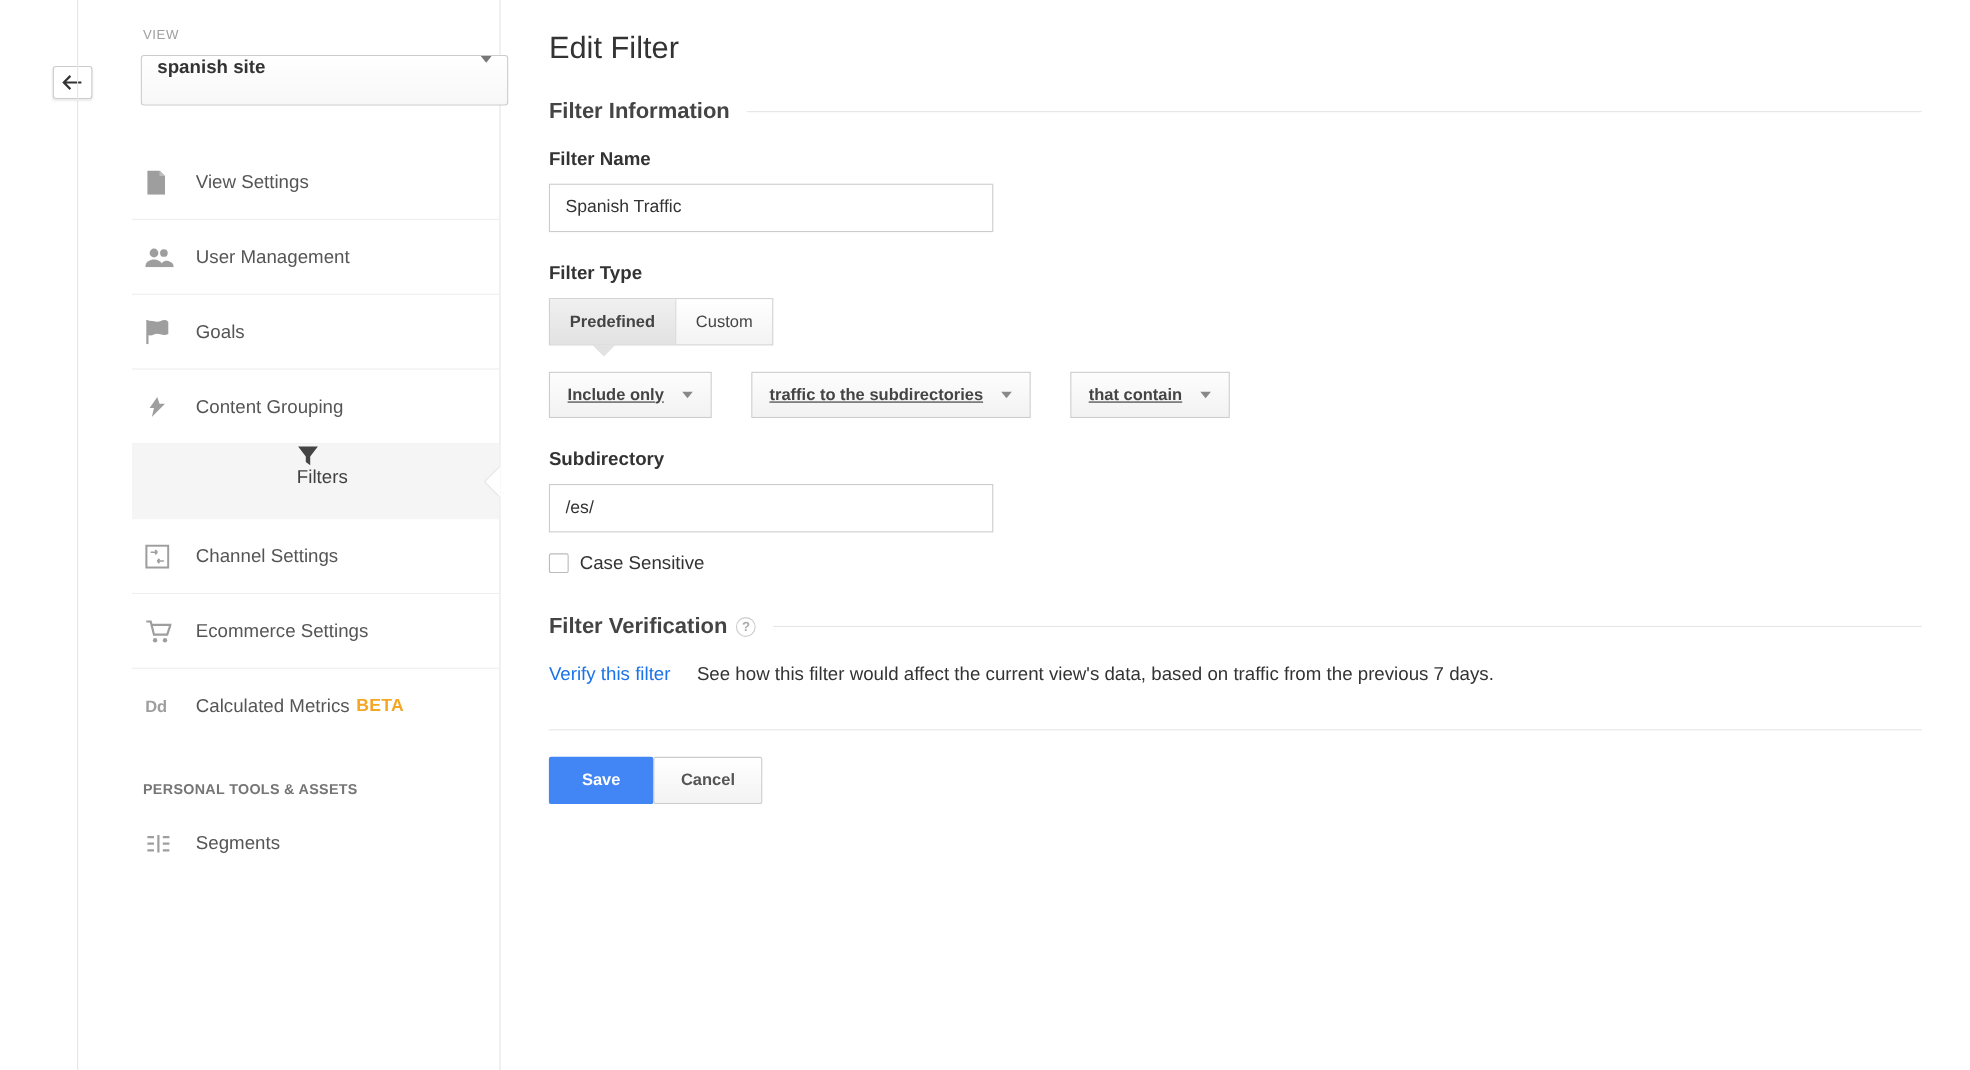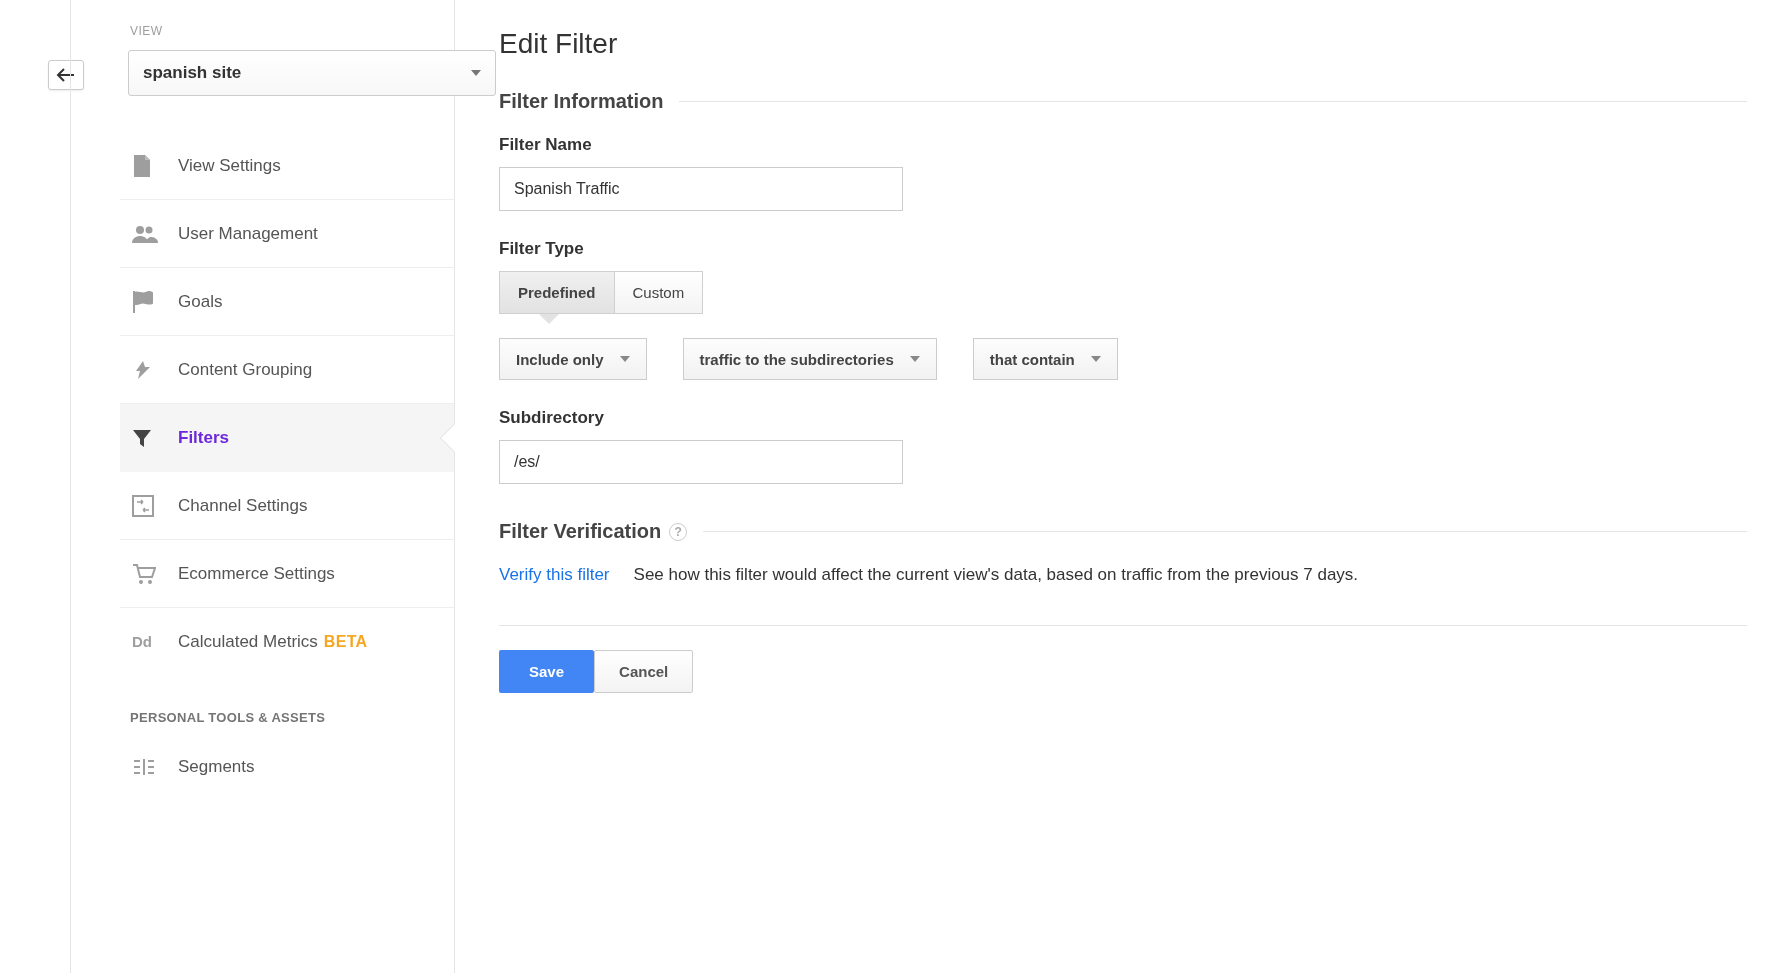--- a/index.html
+++ b/index.html
@@ -2,44 +2,44 @@
 <html><head>
 <meta charset="utf-8">
 <style>
 * { box-sizing: border-box; margin: 0; padding: 0; }
 body { font-family: Arial, "Helvetica Neue", Helvetica, sans-serif; background: #fff; color: #333; font-size: 14px; }
 .container { display: flex; min-height: 100vh; }
 .back-btn { position: absolute; left: 48px; top: 60px; width: 36px; height: 30px; border: 1px solid #ccc; border-radius: 3px; background: #fff; display: flex; align-items: center; justify-content: center; cursor: pointer; box-shadow: 0 1px 2px rgba(0,0,0,0.08); }
 .sidebar { width: 455px; border-right: 1px solid #e5e5e5; padding-left: 120px; padding-top: 24px; position: relative; }
 .sidebar::before { content: ""; position: absolute; left: 70px; top: 0; bottom: 0; width: 1px; background: #e5e5e5; }
 .view-label { color: #9e9e9e; font-size: 12px; letter-spacing: 0.5px; margin-bottom: 12px; padding-left: 10px; }
-.view-select { width: 368px; height: 46px; border: 1px solid #ccc; border-radius: 3px; background: linear-gradient(#fff,#f7f7f7); padding: 0 14px; display: flex; align-items: center; justify-content: space-between; cursor: pointer; font-size: 17px; font-weight: bold; color: #333; margin-bottom: 36px; margin-left: 8px; }
+.view-select { width: 334px; height: 46px; border: 1px solid #ccc; border-radius: 3px; background: linear-gradient(#fff,#f7f7f7); padding: 0 14px; display: flex; align-items: flex-start; justify-content: space-between; cursor: pointer; font-size: 17px; font-weight: bold; color: #333; margin-bottom: 36px; margin-left: 8px; }
 .nav-list { list-style: none; }
 .nav-item { display: flex; align-items: center; height: 68px; padding-left: 12px; border-bottom: 1px solid #eee; cursor: pointer; font-size: 17px; color: #555; }
 .nav-item.no-border { border-bottom: none; }
 .nav-item .icon-wrap { width: 46px; display: flex; align-items: center; justify-content: flex-start; color: #9e9e9e; }
-.nav-item.active { background: #f5f5f5; color: #6d28d9; font-weight: bold; position: relative; border-bottom: none; }
+.nav-item.active { background: #f5f5f5; color: #404040; font-weight: normal; position: relative; border-bottom: none; flex-direction: column; }
 .nav-item.active .icon-wrap { color: #444; }
 .nav-arrow { position: absolute; right: -1px; top: 50%; transform: translateY(-50%); width: 0; height: 0; border-top: 14px solid transparent; border-bottom: 14px solid transparent; border-right: 14px solid #fff; filter: drop-shadow(-1px 0 0 #ddd); }
 .beta-badge { color: #f5a623; font-size: 16px; margin-left: 6px; font-weight: bold; letter-spacing: 0.3px; }
 .section-header { color: #757575; font-size: 13px; font-weight: bold; letter-spacing: 0.3px; padding: 34px 0 8px 10px; }
 
 .main { flex: 1; padding: 28px 44px 40px 44px; }
 .page-title { font-size: 28px; color: #333; font-weight: 400; margin-bottom: 30px; }
 .section-title { font-size: 20px; color: #444; font-weight: 700; display: flex; align-items: center; margin-bottom: 22px; white-space: nowrap; }
 .section-title .line { flex: 1; height: 1px; background: #e5e5e5; margin-left: 16px; }
 .field-label { font-size: 17px; color: #333; font-weight: bold; margin-bottom: 12px; }
 .text-input { width: 404px; height: 44px; border: 1px solid #ccc; padding: 0 14px; font-size: 16px; color: #333; background: #fff; }
 .block { margin-bottom: 28px; }
 .tab-group { display: inline-flex; border: 1px solid #d0d0d0; border-radius: 0; overflow: hidden; margin-bottom: 0; }
 .tab { padding: 12px 18px; background: linear-gradient(#fff,#f3f3f3); font-size: 15px; color: #444; cursor: pointer; border-right: 1px solid #d0d0d0; }
 .tab:last-child { border-right: none; }
 .tab.active { background: linear-gradient(#f0f0f0,#e2e2e2); font-weight: bold; }
 .tab-arrow { width: 0; height: 0; border-left: 10px solid transparent; border-right: 10px solid transparent; border-top: 10px solid #e2e2e2; margin-left: 40px; margin-bottom: 14px; }
-.dropdown-row { display: flex; gap: 36px; margin-bottom: 28px; }
+.dropdown-row { display: flex; gap: 36px; margin-bottom: 28px; text-decoration: underline; }
 .dropdown { height: 42px; border: 1px solid #ccc; background: linear-gradient(#fdfdfd,#f2f2f2); display: inline-flex; align-items: center; padding: 0 16px; font-size: 15px; color: #444; cursor: pointer; font-weight: bold; }
 .dropdown .caret { margin-left: 16px; color: #888; }
 .checkbox-row { display: flex; align-items: center; gap: 10px; font-size: 17px; color: #333; margin-top: 18px; }
 .checkbox { width: 18px; height: 18px; border: 1.5px solid #bbb; border-radius: 2px; background: #fff; cursor: pointer; }
 .help-icon { width: 18px; height: 18px; border: 1.5px solid #ccc; border-radius: 50%; display: inline-flex; align-items: center; justify-content: center; color: #aaa; font-size: 12px; margin-left: 8px; }
 .verify-row { display: flex; align-items: baseline; gap: 24px; font-size: 17px; margin-top: 18px; }
 .verify-link { color: #1a73e8; cursor: pointer; }
 .verify-text { color: #333; }
 .divider { height: 1px; background: #e5e5e5; margin: 40px 0 24px 0; }
 .button-row { display: flex; }
@@ -200,20 +200,24 @@
                 <path d="M0 0 L5 6 L10 0 Z" fill="#888"></path>
               </svg>
             </span>
         </div>
       </div>
     </div>
 
     <div class="block">
       <div class="field-label">Subdirectory</div>
       <input class="text-input" value="/es/" style="">
+      <div class="checkbox-row">
+        <div class="checkbox"></div>
+        <span>Case Sensitive</span>
+      </div>
     </div>
 
     <div class="section-title" style="margin-top:36px;">
       <span>Filter Verification</span>
       <span class="help-icon">?</span>
       <span class="line"></span>
     </div>
 
     <div class="verify-row">
       <span class="verify-link">Verify this filter</span>

